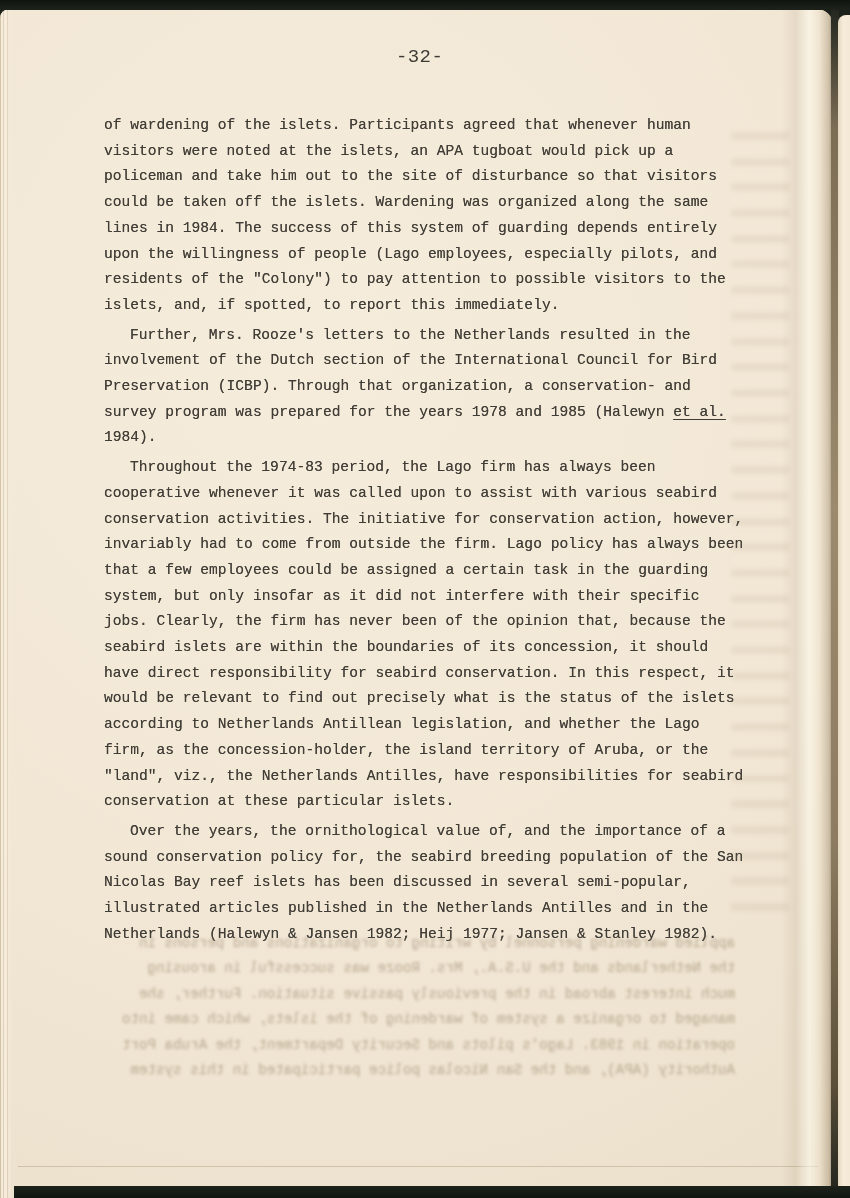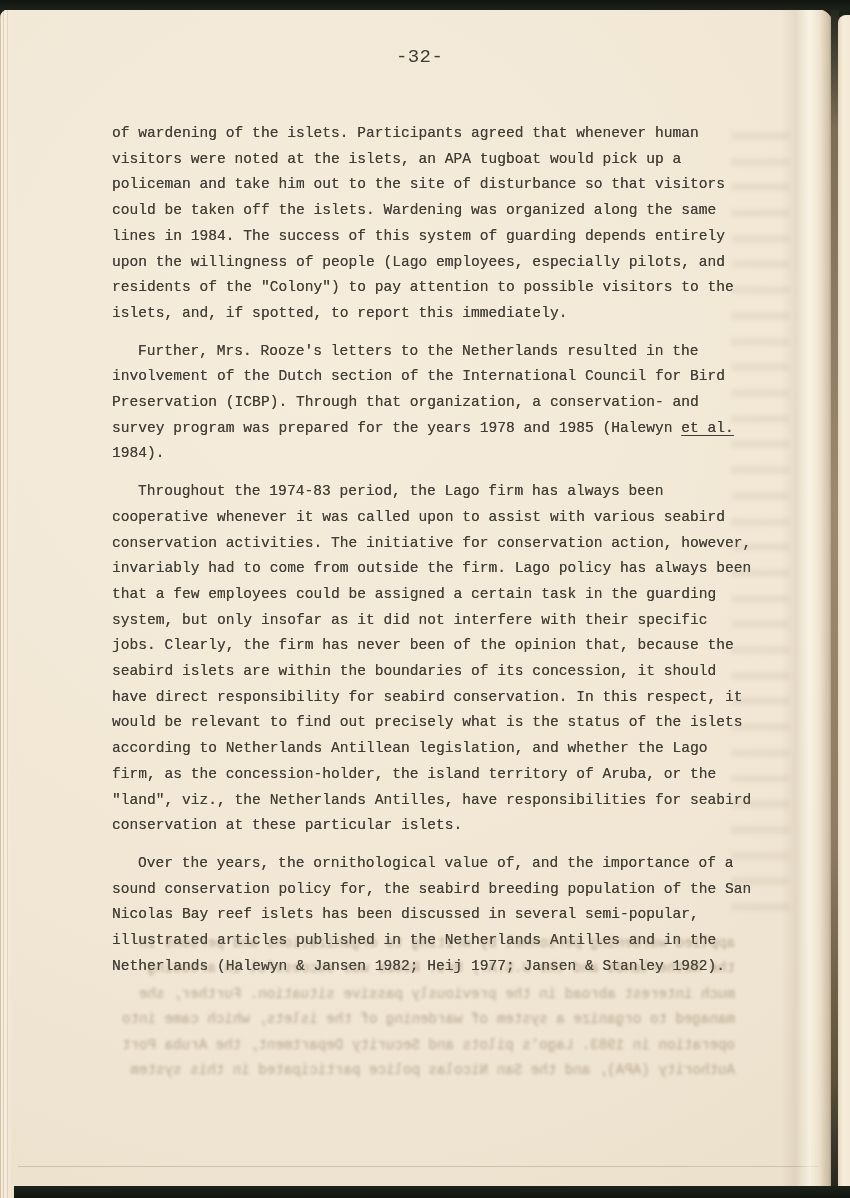--- a/index.html
+++ b/index.html
@@ -36,21 +36,21 @@
   }
   .pagenum{
     position:absolute;left:396px;top:37px;
     font-size:19px;color:#3f3c36;letter-spacing:.4px;
   }
   .text{
     position:absolute;left:100px;top:100px;width:702px;
     font-size:14.6px;line-height:25.7px;color:#403d37;
     text-shadow:0 0 .5px rgba(64,60,50,.75);
   }
-  .text p{margin:12px;white-space:pre-line;text-indent:26px;}
+  .text p{margin:4px;white-space:pre-line;text-indent:26px;}
   .text p.first{text-indent:0;}
   .u{text-decoration:underline;text-underline-offset:3px;font-family:Liberation Mono, monospace;}
   
   .ghost{
     position:absolute;left:103px;top:922px;width:632px;
     font-size:14.2px;line-height:25.4px;color:rgba(133,113,87,.52);
     transform:scaleX(-1);filter:blur(1.4px);white-space:nowrap;
   }
   .ghost div{overflow:hidden;}
   .ghost-margin{

